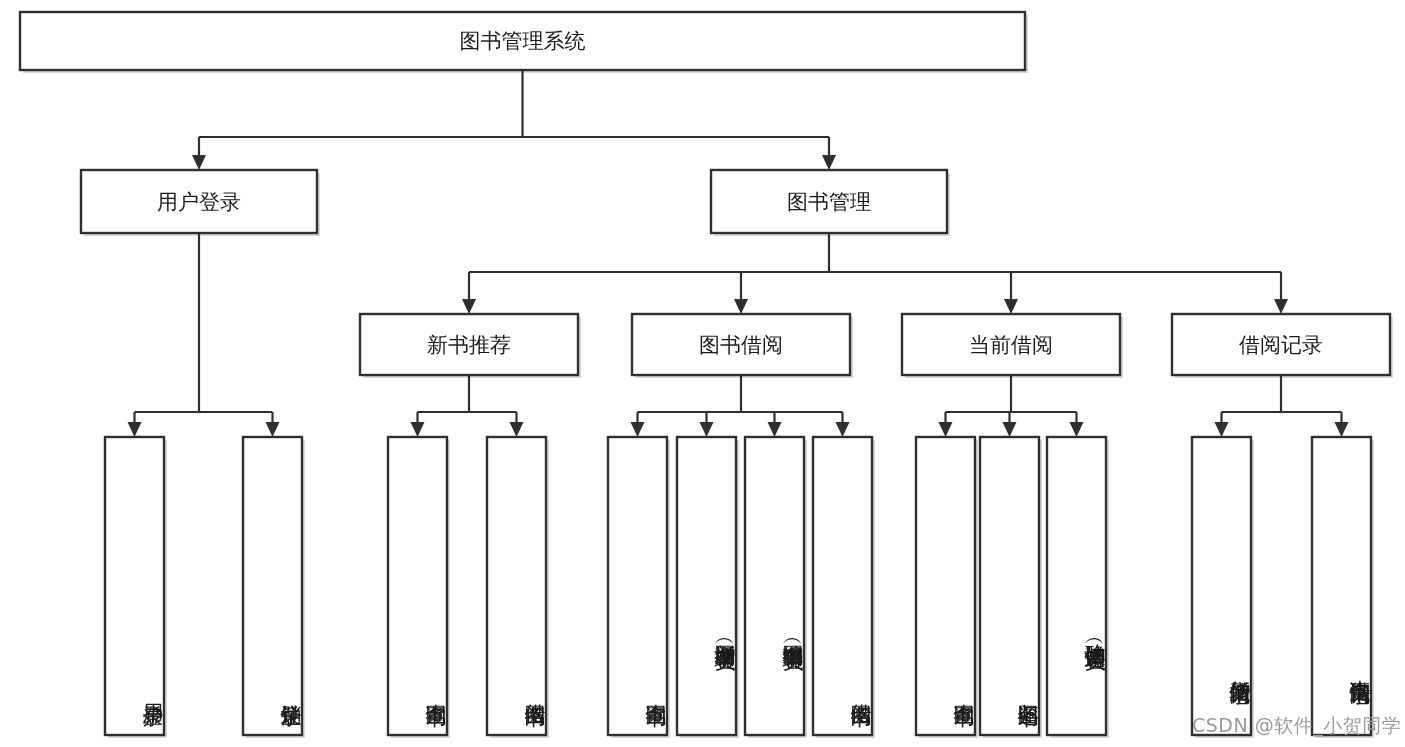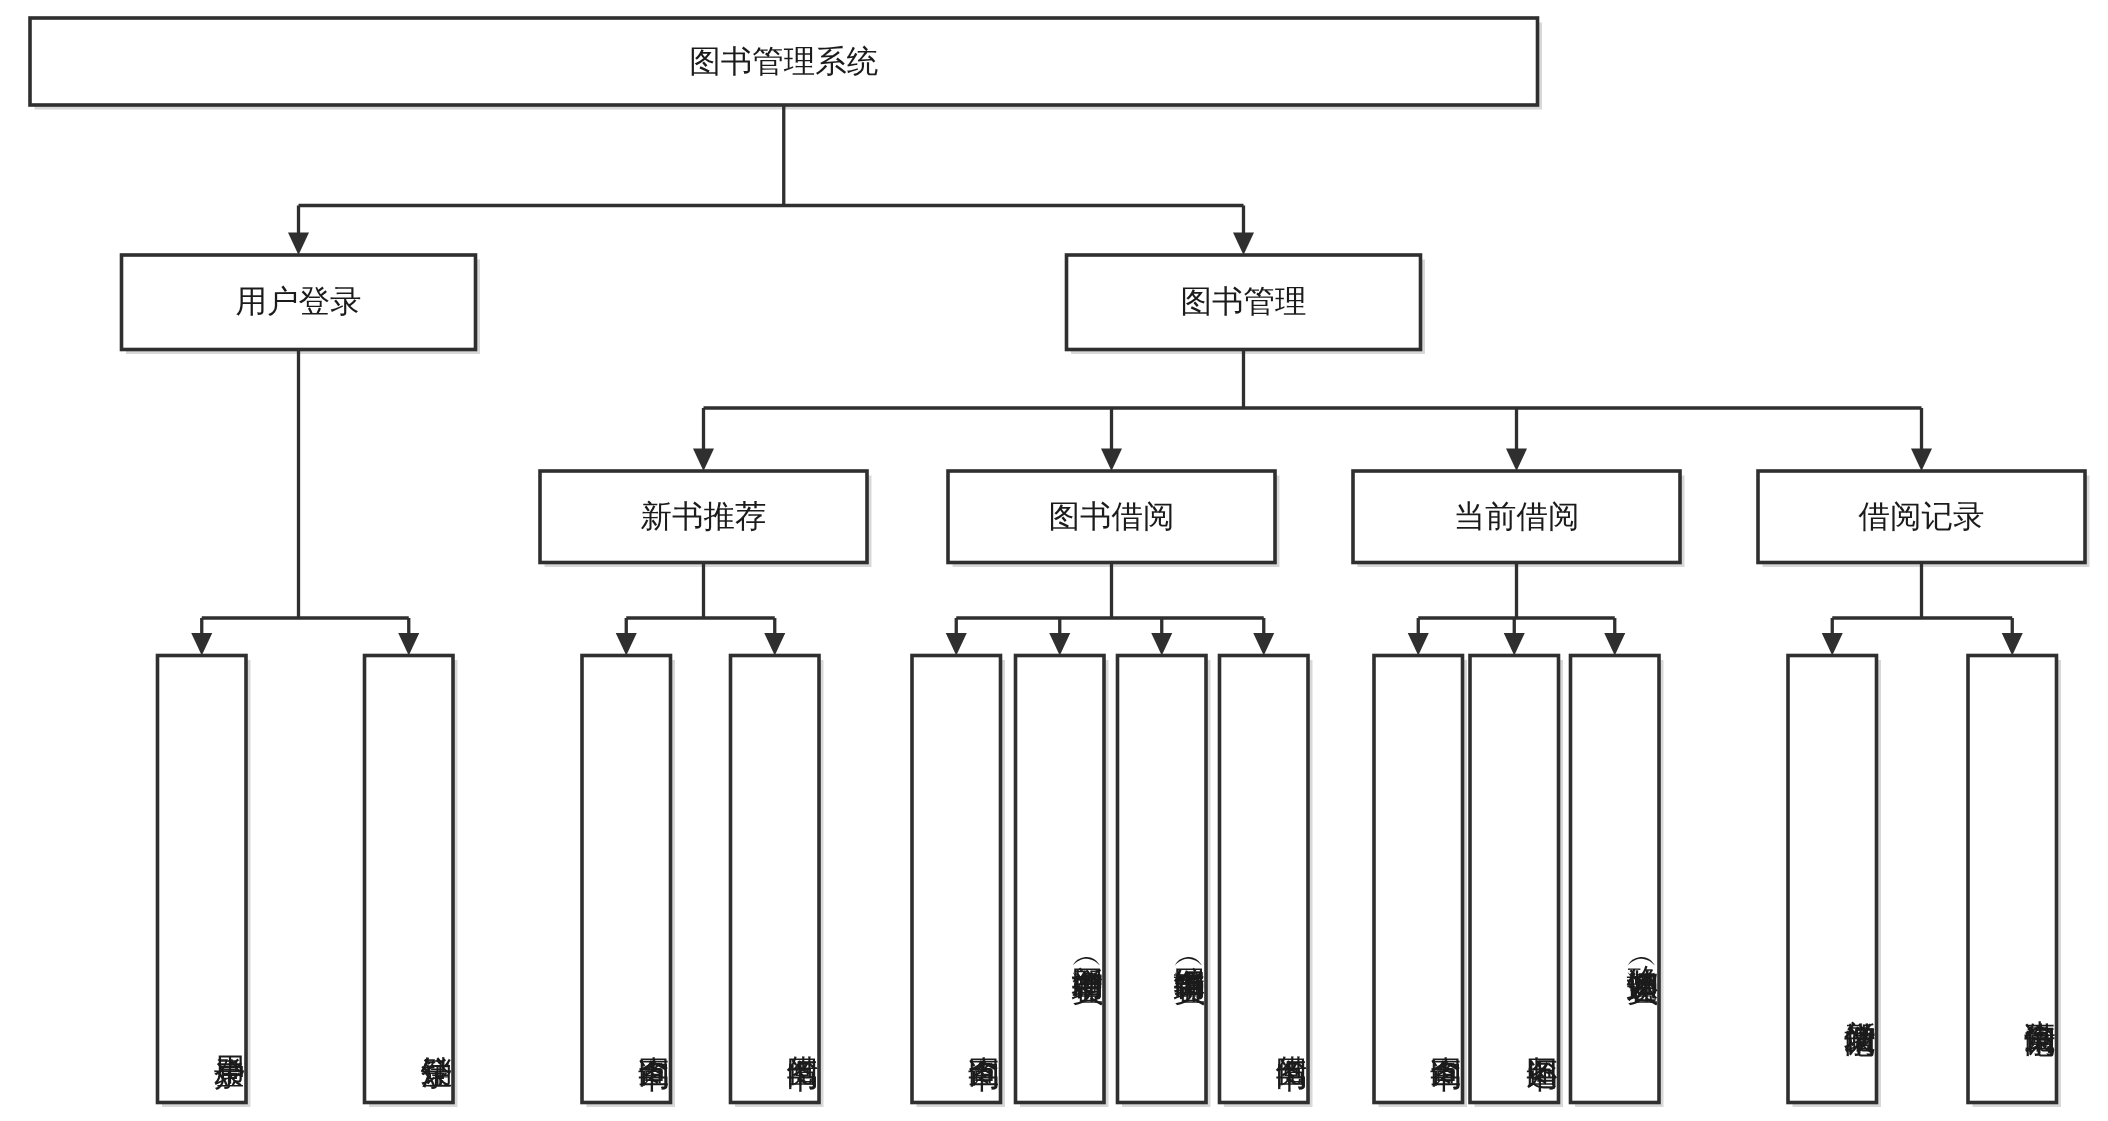--- a/index.html
+++ b/index.html
@@ -205,13 +205,14 @@
       <div class="vlabel" style="left: 677px; width: 59px; height: 298px; top: 482.5px;">新增图书（管理员）</div>
       <div class="vlabel" style="left: 745px; width: 59px; height: 298px; top: 482.5px;">编辑图书（管理员）</div>
       <div class="vlabel" style="left: 813px; width: 59px; height: 298px; top: 540px;">借阅图书</div>
       <div class="vlabel" style="left: 916px; width: 59px; height: 298px; top: 540px;">查询图书</div>
       <div class="vlabel" style="left: 980px; width: 59px; height: 298px; top: 540px;">归还图书</div>
       <div class="vlabel" style="left: 1047px; width: 59px; height: 298px; top: 482.5px;">确认归还（管理员）</div>
       <div class="vlabel" style="left: 1192px; width: 59px; height: 298px; top: 517px;">新增借阅记录</div>
       <div class="vlabel" style="left: 1312px; width: 59px; height: 298px; top: 517px;">查询借阅记录</div>
     </div>
 
+  <div class="watermark" style="left:1192px; top:713px;">CSDN @软件_小贺同学</div>
 </div>
 
 </body></html>

